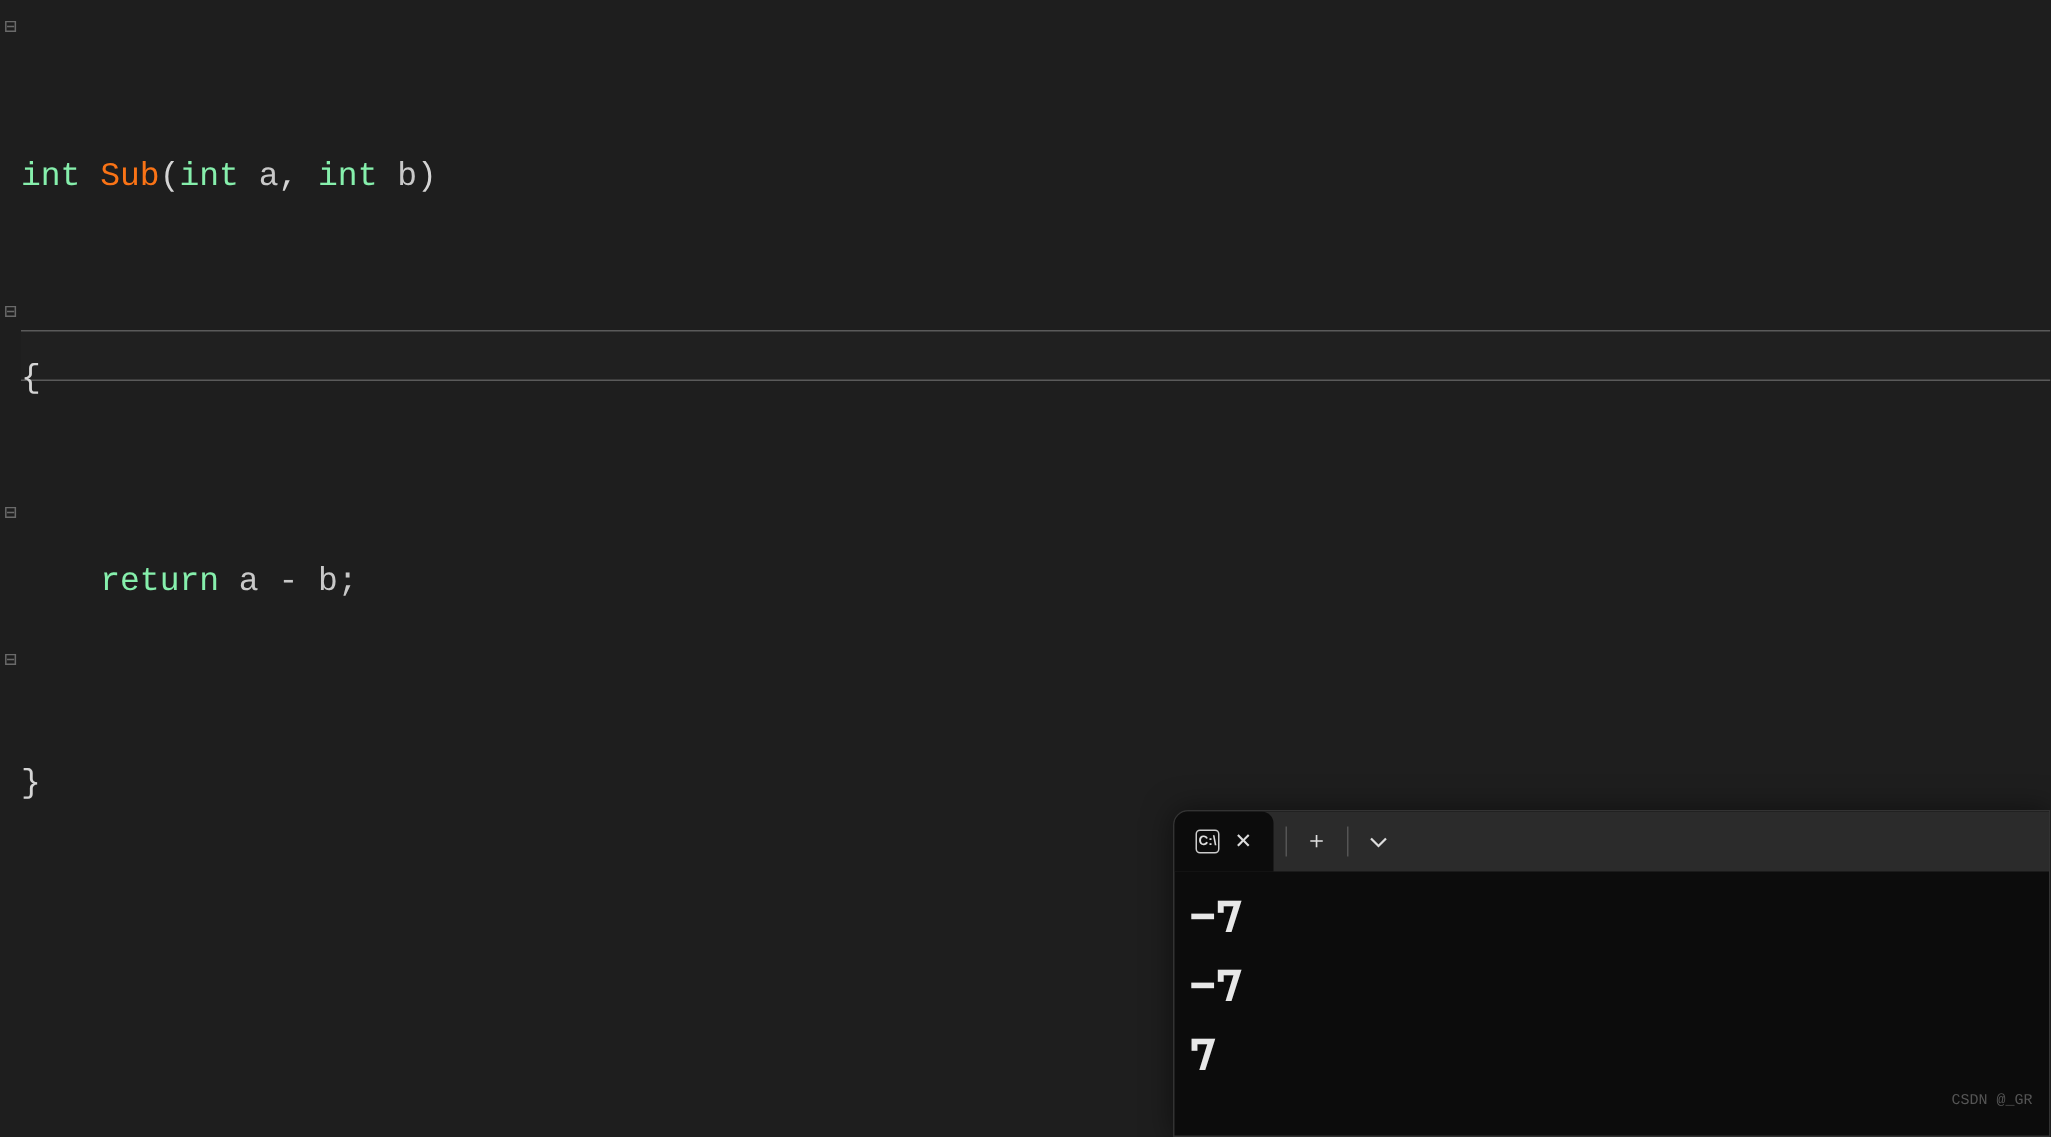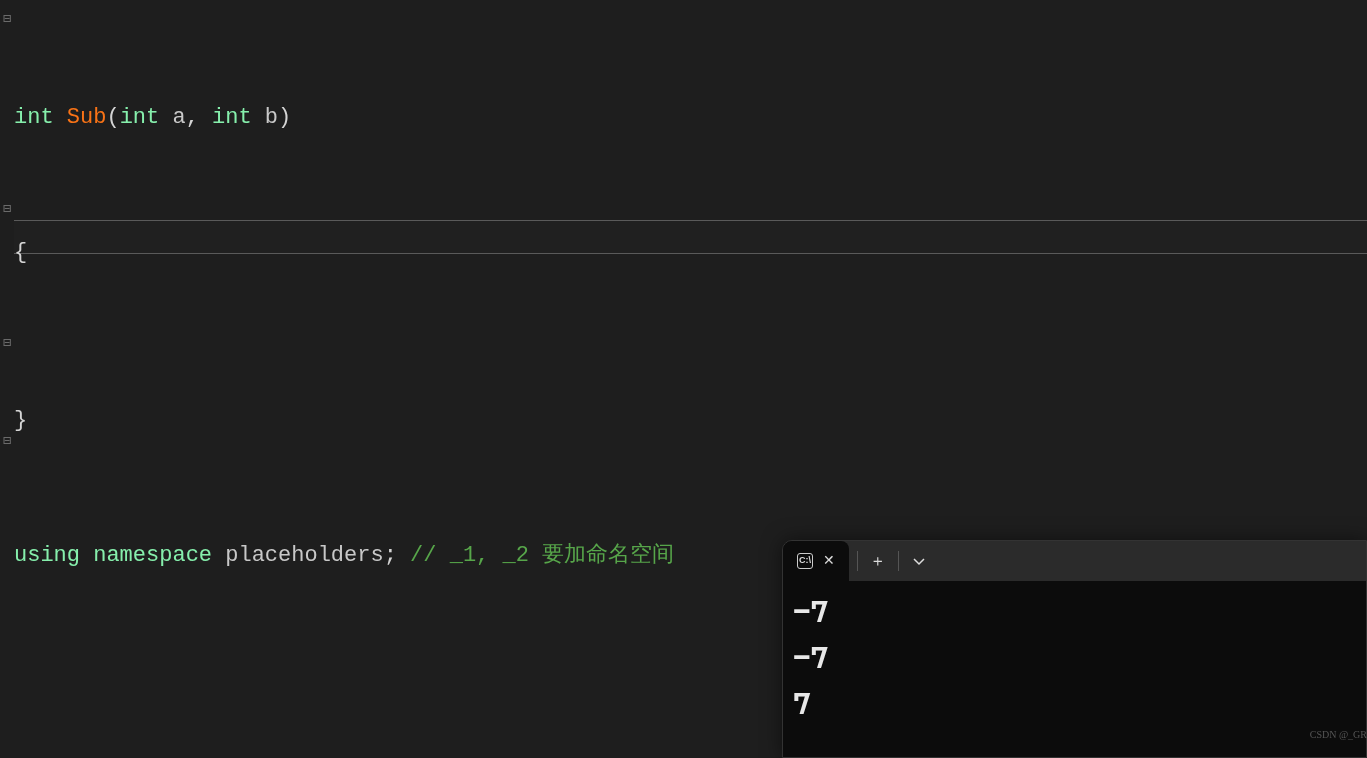--- a/index.html
+++ b/index.html
@@ -136,23 +136,23 @@
   .terminal-body {
     padding: 8px 10px;
     font-family: Consolas, 'Cascadia Mono', monospace;
     font-size: 30px;
     line-height: 46px;
     color: #e8e8e8;
     font-weight: bold;
   }
   .watermark {
     position: absolute;
-    right: 0;
+    right: 12px;
     bottom: 6px;
-    font-family: Liberation Serif, serif;
+    font-family: Liberation Mono, monospace;
     font-size: 10px;
     color: #555;
     text-align: center;
   }
 </style>
 </head>
 <body>
 
 <div class="editor">
   <div class="current-line-hl"></div>
@@ -163,24 +163,24 @@
     <div class="gutter-mark" style="top:327px">⊟</div>
     <div class="gutter-mark" style="top:425px">⊟</div>
   </div>
 
   <div class="code">
     
     <div class="line"><span class="kw-blue">int</span> <span class="fn-yellow">Sub</span><span class="punct">(</span><span class="kw-blue">int</span> <span class="var-gray">a</span><span class="punct">, </span><span class="kw-blue">int</span> <span class="var-gray">b</span><span class="punct">)</span></div>
     
     <div class="line"><span class="punct">{</span></div>
     
+    <div class="line">    <span class="kw-blue">return</span> <span class="var-gray">a - b;</span></div>
     
     <div class="line"><span class="punct">}</span></div>
     
-    <div class="line"><span class="kw-blue">using</span> <span class="kw-blue">namespace</span> <span class="var-gray">placeholders</span><span class="punct">; </span><span class="comment">// _1, _2 要加命名空间</span></div>
     
     
     
     
     
     
     
     
     
     

